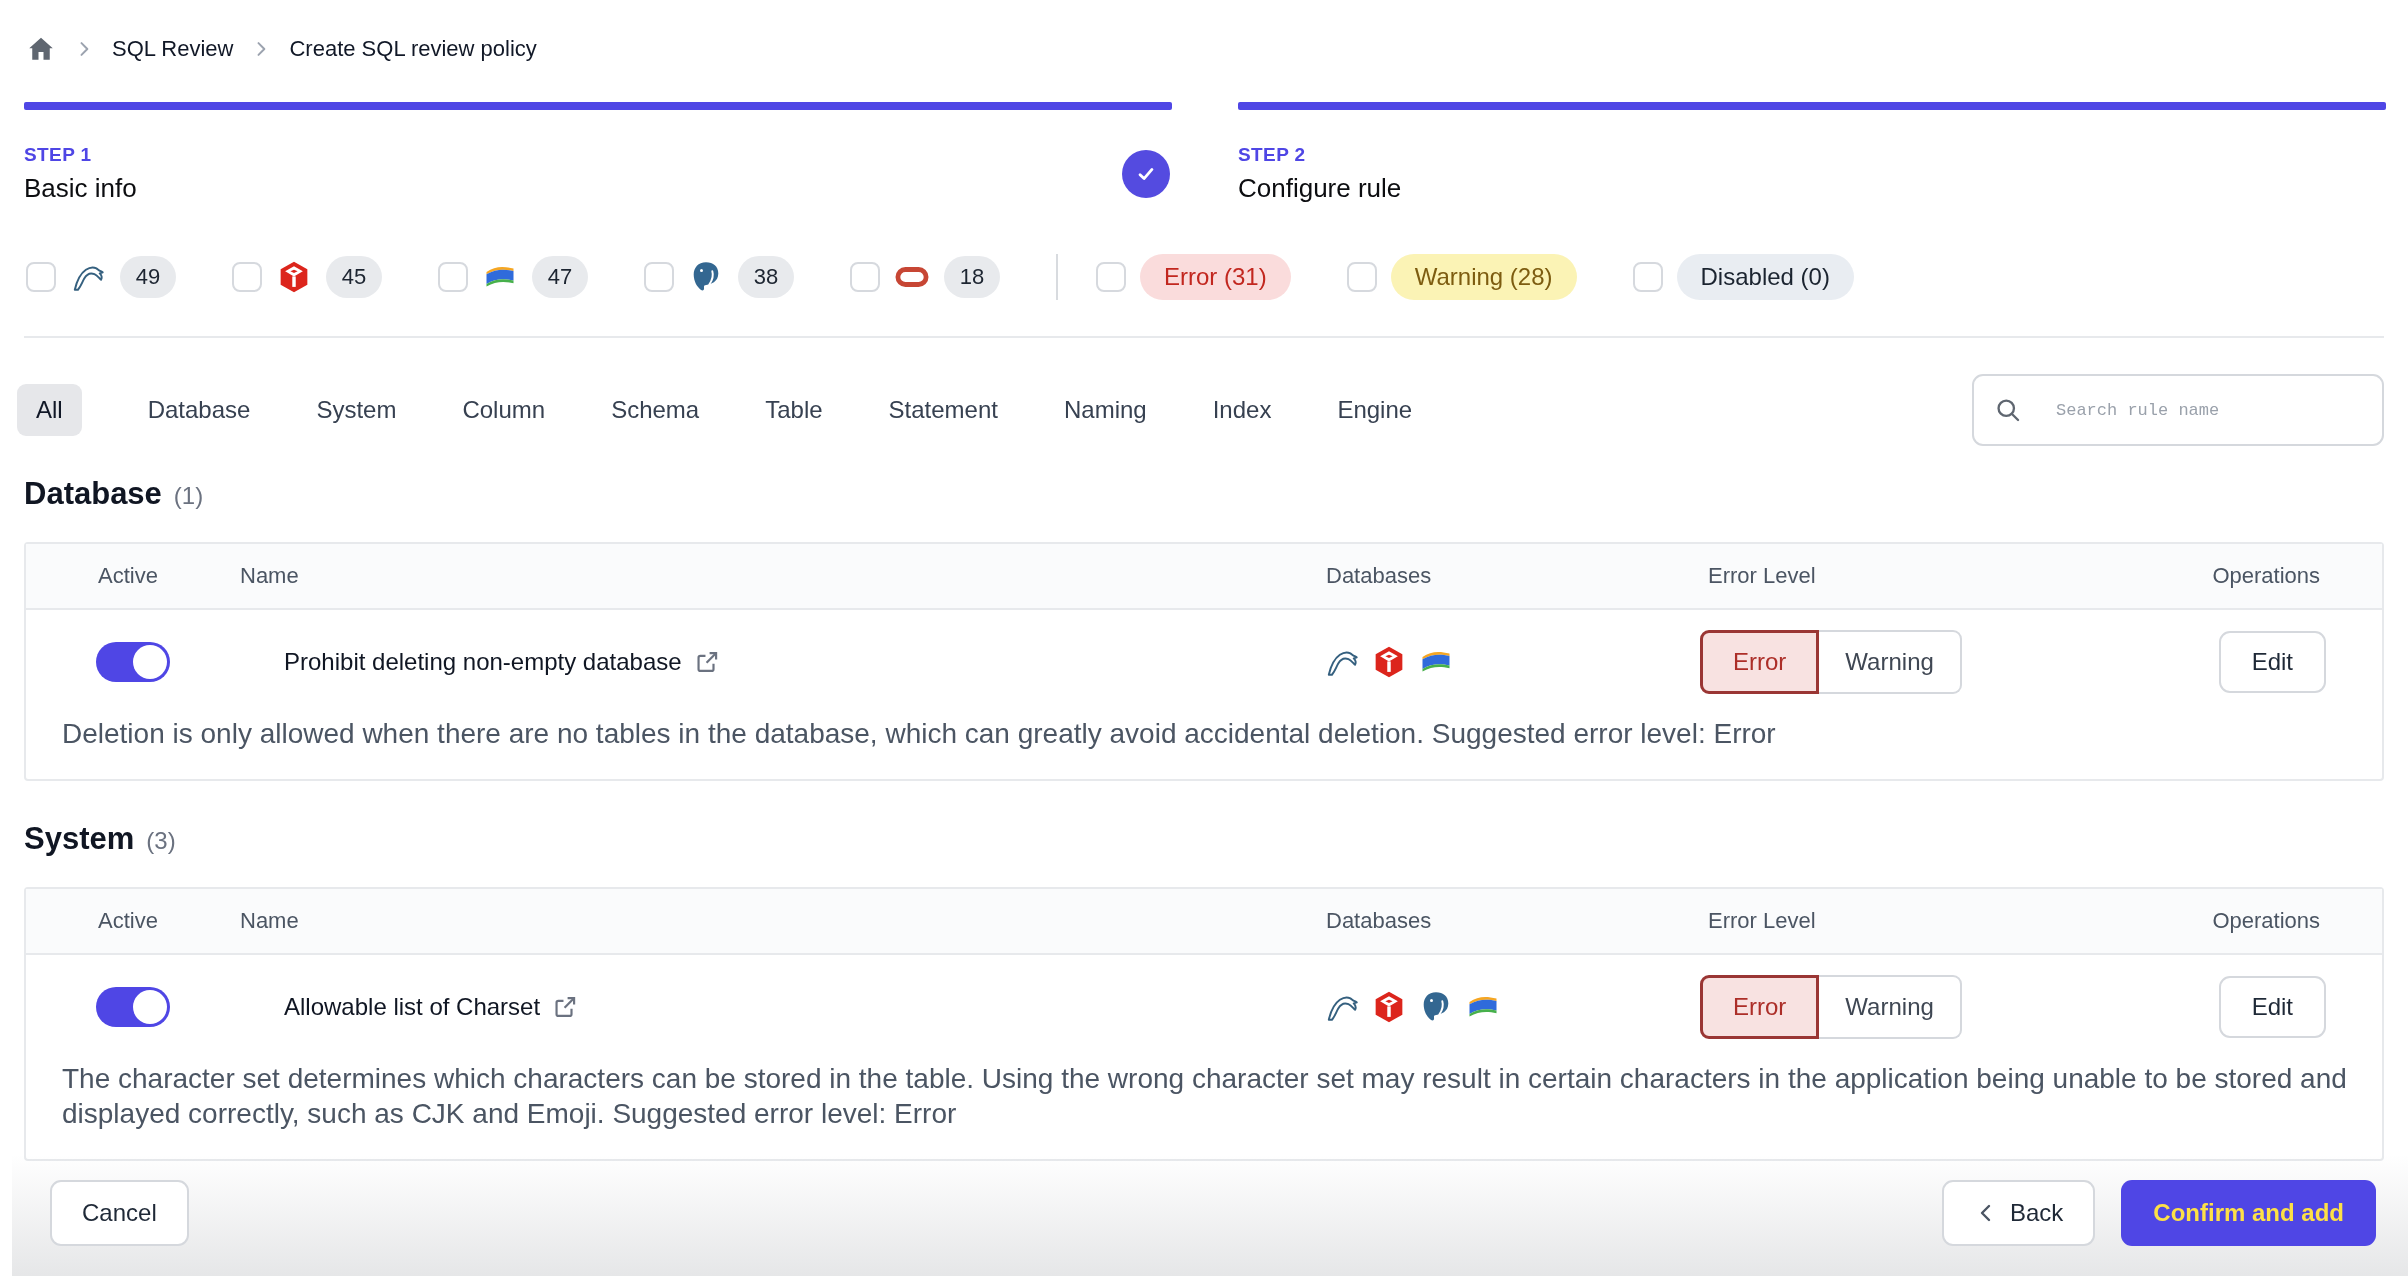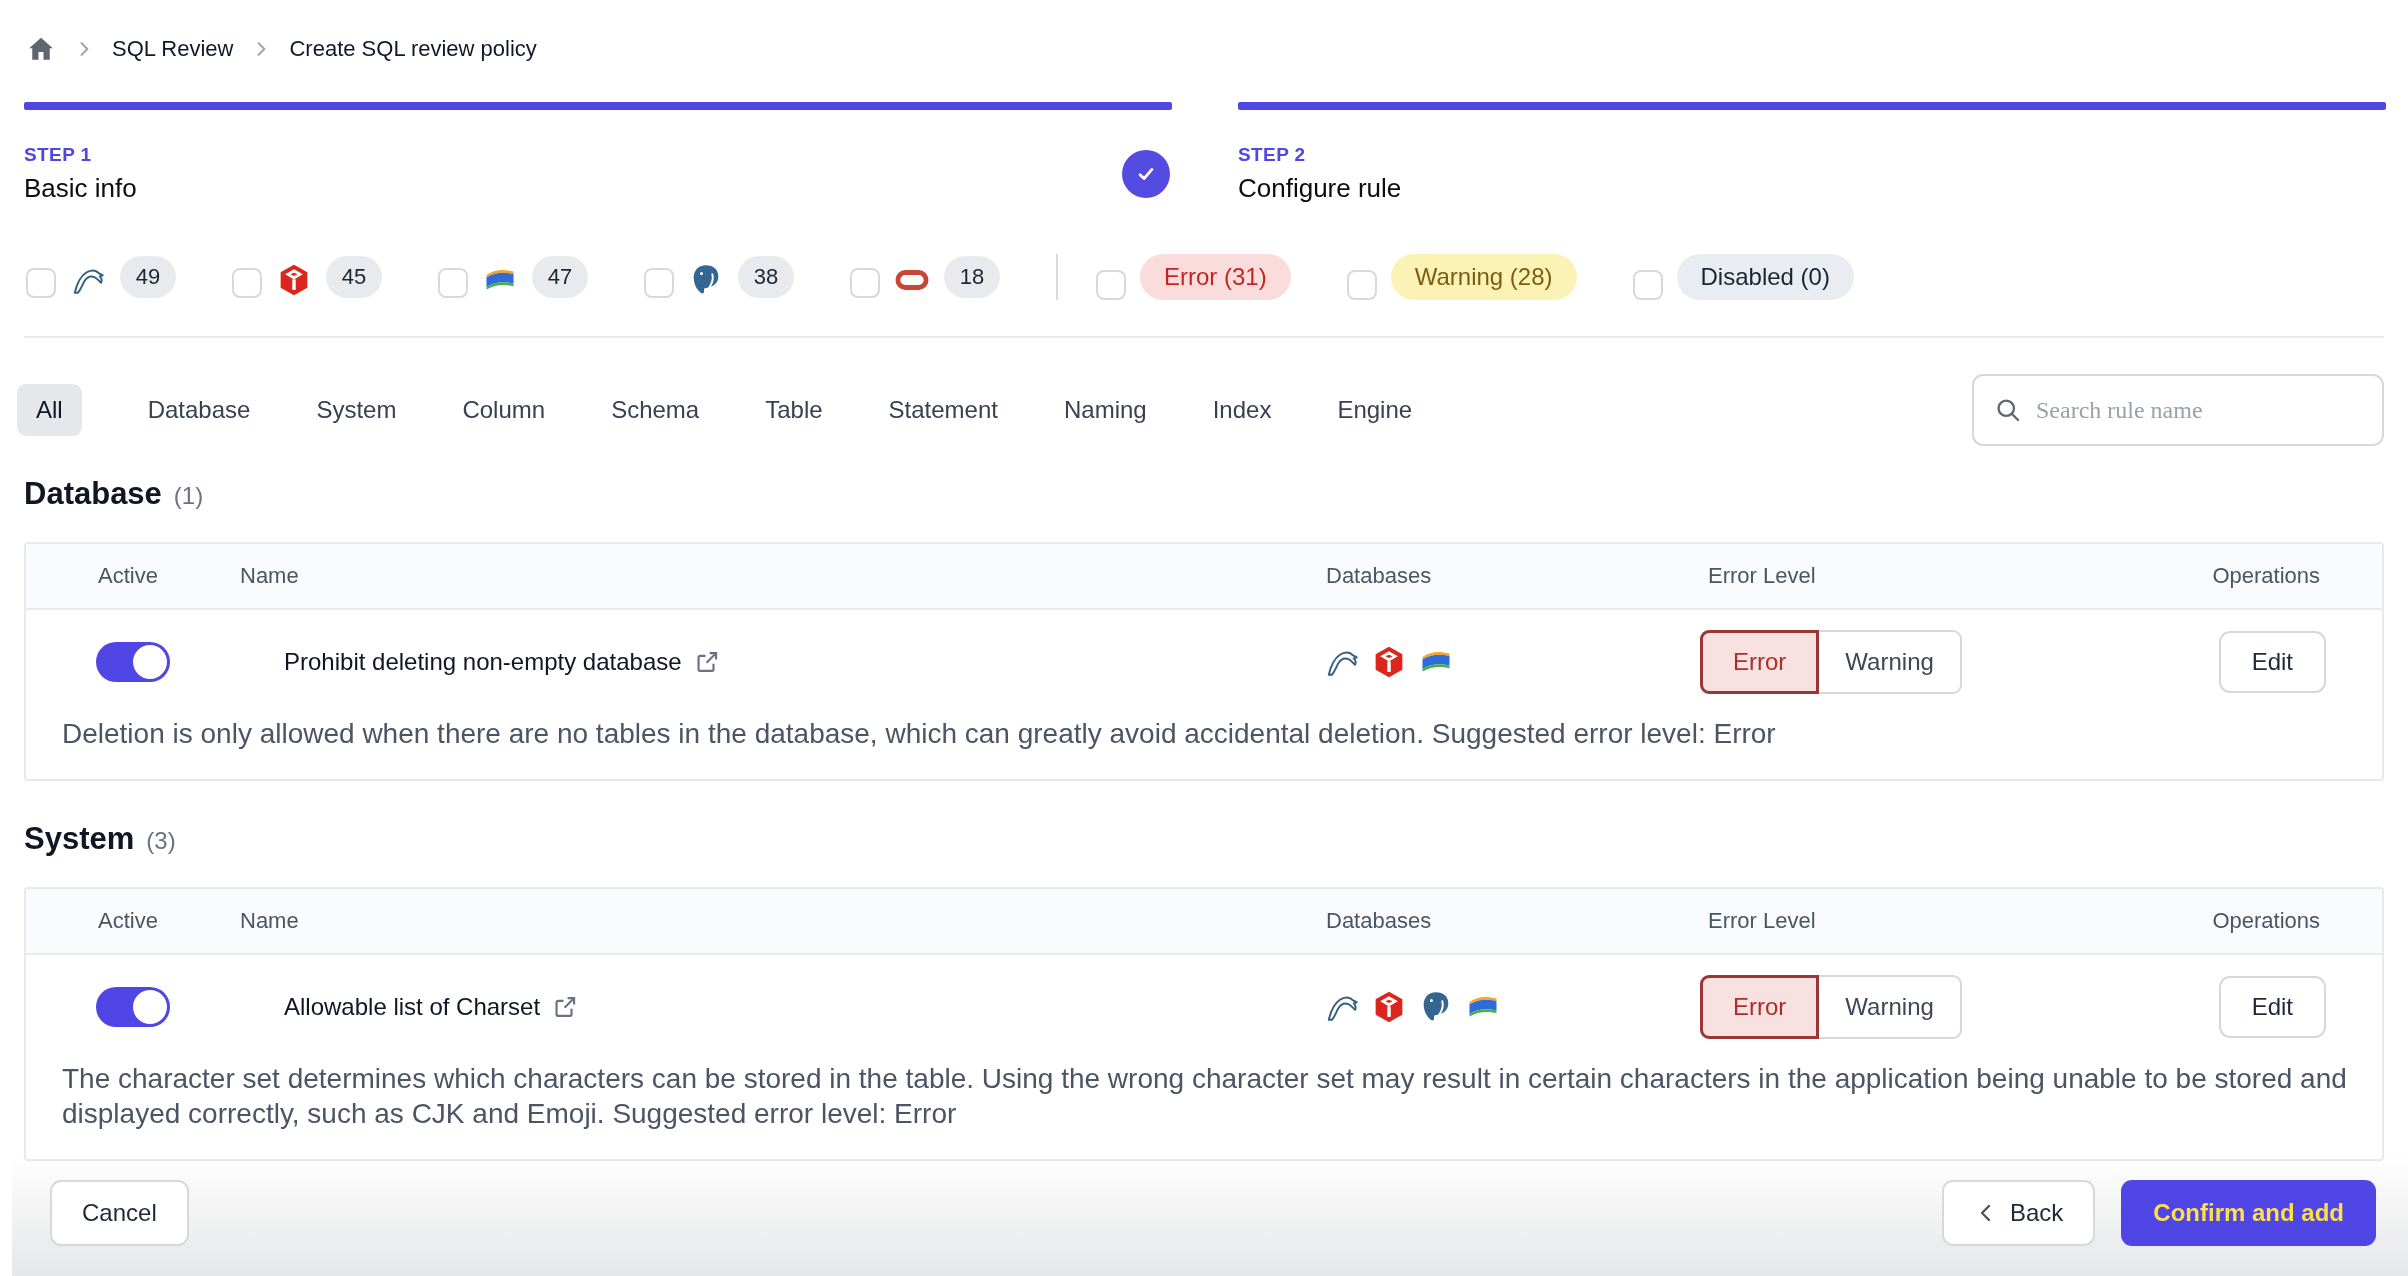--- a/index.html
+++ b/index.html
@@ -19,21 +19,21 @@
   .step-bar { height:8px; background:#4f46e5; border-radius:2px; }
   .step-body { display:flex; justify-content:space-between; align-items:center; margin-top:34px; }
   .step-label { font-size:19px; font-weight:700; letter-spacing:.4px; color:#4f46e5; }
   .step-title { font-size:26px; color:#0c0d10; margin-top:7px; }
   .step-check { width:48px; height:48px; border-radius:50%; background:#544be0;
     display:flex; align-items:center; justify-content:center; margin-right:2px; }
   .step-check svg { width:26px; height:26px; }
 
   
   .filters { display:flex; align-items:center; gap:24px; padding:50px 24px 0 26px; }
-  .f-group { display:flex; align-items:flex-end; gap:14px; margin-right:32px; }
+  .f-group { display:flex; align-items:center; gap:14px; margin-right:32px; }
   .checkbox { width:30px; height:30px; border:2px solid #d6d9de; border-radius:8px; background:#fff; cursor:pointer; }
   .eng-icon { width:36px; height:36px; }
   .count-pill { min-width:56px; height:42px; padding:0 15px; background:#e8eaed; border-radius:21px;
     display:flex; align-items:center; justify-content:center; font-size:22px; color:#1d2531; }
   .f-divider { width:2px; height:46px; background:#d8dbdf; margin:0 14px 0 0; }
   .level-pill { height:46px; padding:0 24px; border-radius:23px; display:flex; align-items:center;
     font-size:24px; cursor:pointer; }
   .level-error   { background:#fadcdc; color:#c2271f; }
   .level-warning { background:#fbf3b5; color:#7d5c10; }
   .level-disabled{ background:#e9edf2; color:#1b2430; }
@@ -41,22 +41,22 @@
   .rule-sep { border:none; border-top:2px solid #e7e9ec; margin:36px 24px 0 24px; }
 
   
   .tabbar { display:flex; align-items:center; padding:36px 24px 0 26px; }
   .tabs { display:flex; align-items:center; gap:66px; flex:1; }
   .tab { font-size:24px; color:#374151; cursor:pointer; white-space:nowrap; }
   .tab.selected { background:#e6e7ea; color:#111827; border-radius:9px; padding:12px 19px; margin-left:-9px; }
   .search-box { width:412px; height:72px; border:2px solid #d5d8dd; border-radius:11px;
     display:flex; align-items:center; gap:14px; padding:0 20px; background:#fff; }
   .search-box svg { width:28px; height:28px; color:#5f6670; flex:none; }
-  .search-box input { border:none; outline:none; flex:1; font-size:24px; color:#111827;
-    font-family:Liberation Serif, serif; background:transparent; }
+  .search-box input { border:none; outline:none; flex:1; font-size:17px; color:#111827;
+    font-family:Liberation Mono, monospace; background:transparent;margin-left:20px; }
   .search-box input::placeholder { color:#9aa1ab; }
 
   
   .sec-head { display:flex; align-items:baseline; gap:12px; padding:0 24px; }
   .sec-head.first { margin-top:30px; }
   .sec-head.later { margin-top:40px; }
   .sec-title { font-size:31px; font-weight:700; color:#101623; }
   .sec-count { font-size:24px; color:#6b7280; }
 
   .rules-table { margin:30px 24px 0 24px; border:2px solid #e7e9ec; border-radius:4px; background:#fff; }

